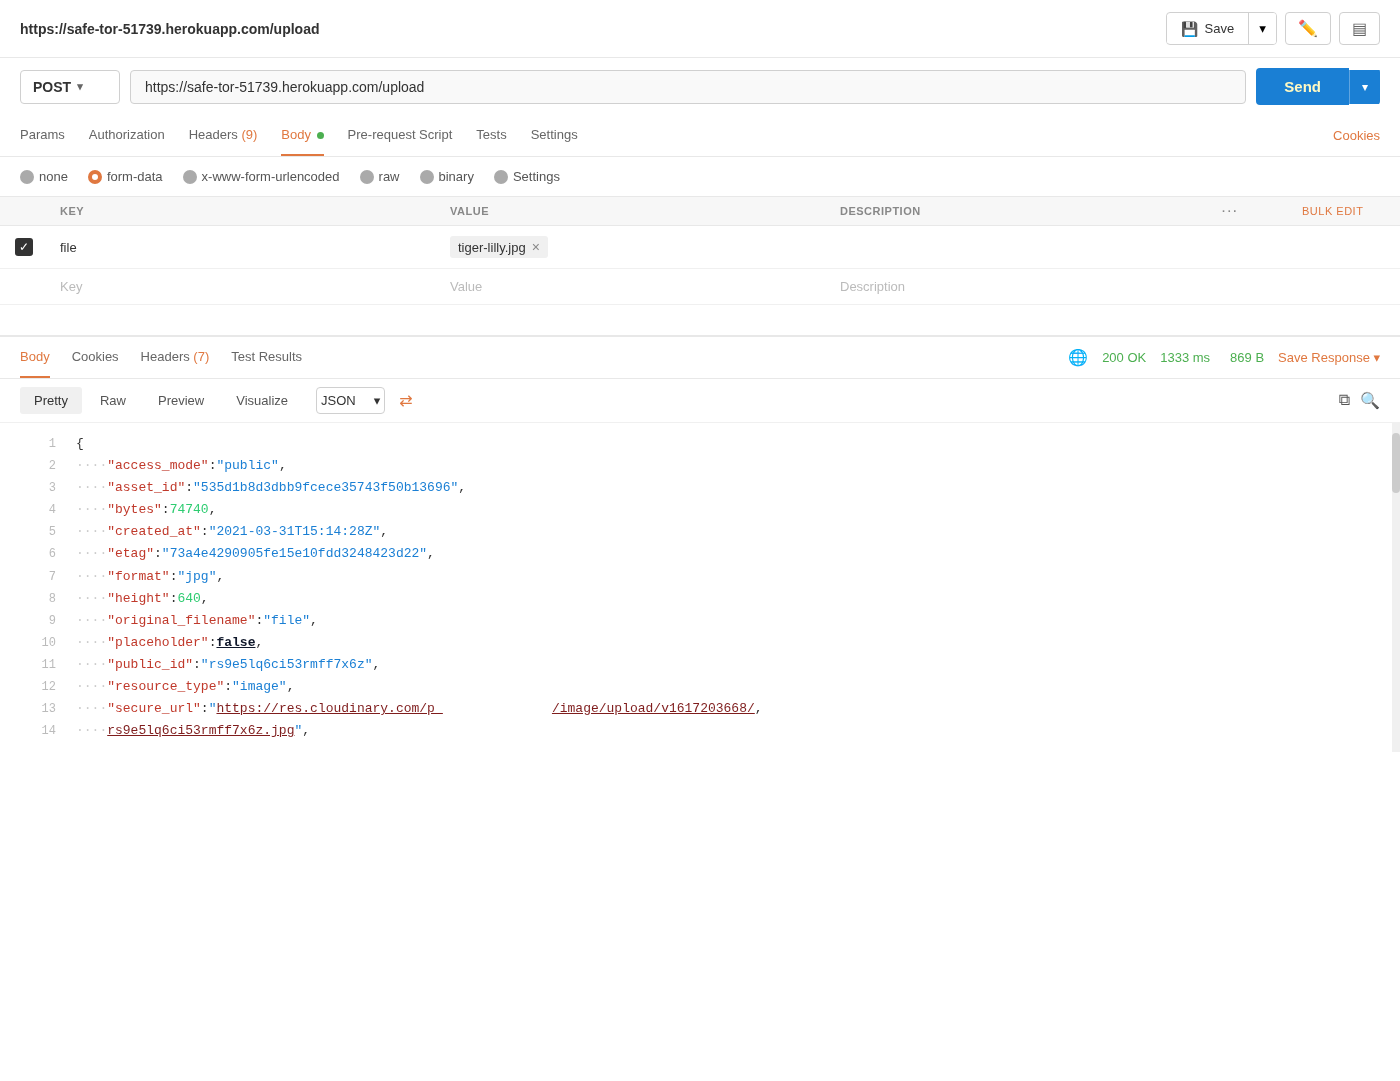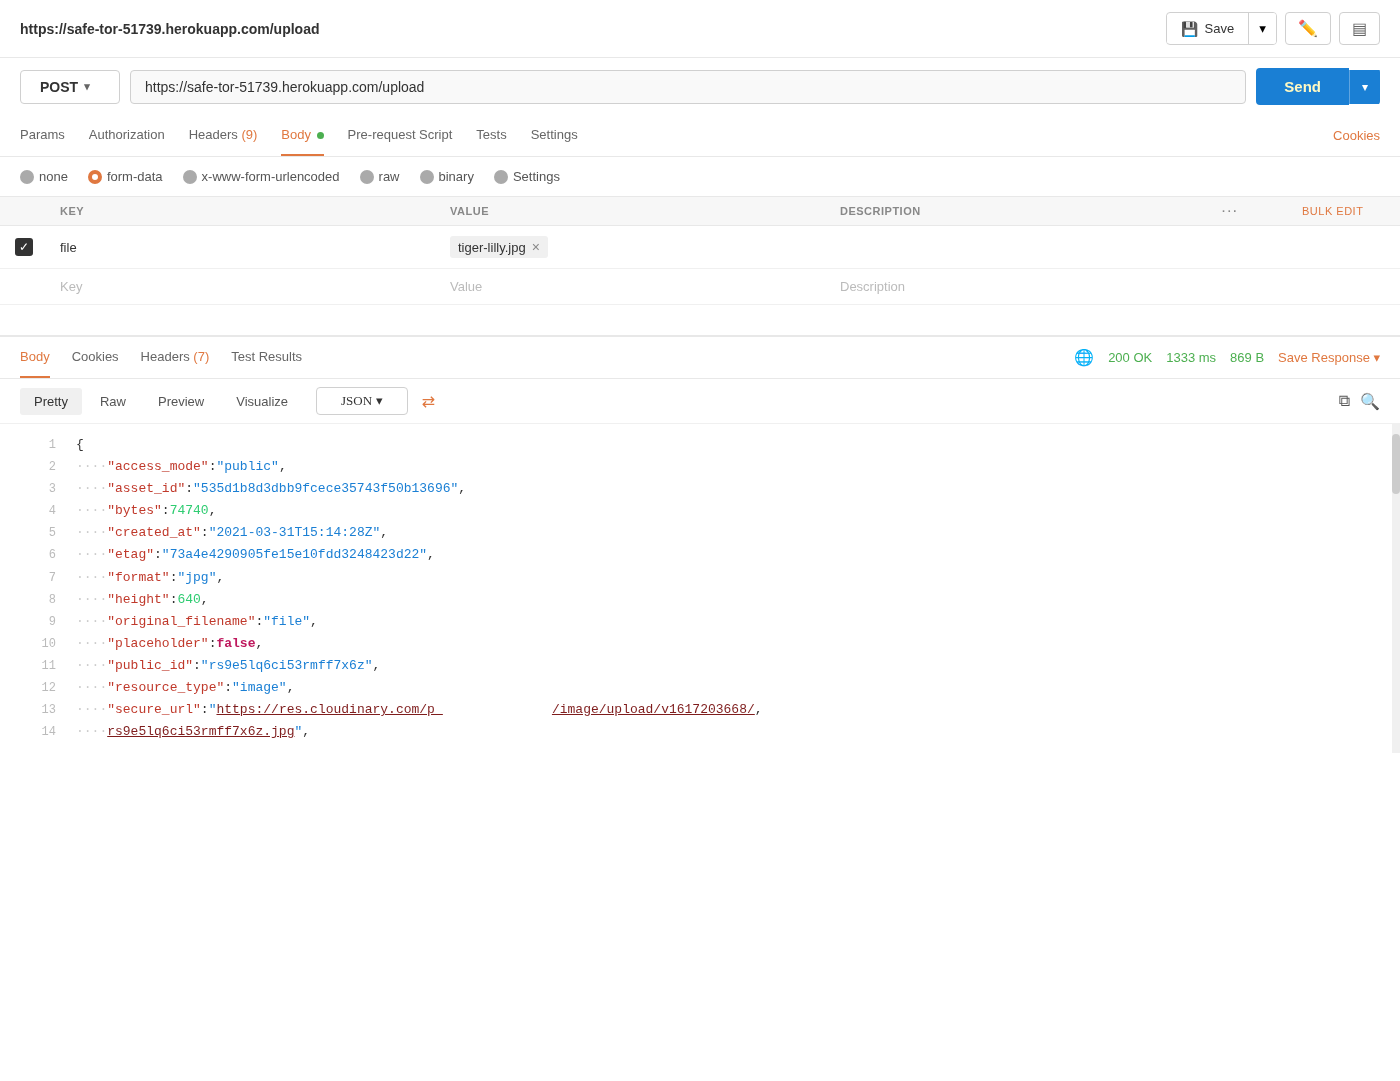--- a/index.html
+++ b/index.html
@@ -57,21 +57,21 @@
       padding: 10px 20px;
       gap: 10px;
       background: #fff;
     }
     .method-select {
       display: flex;
       align-items: center;
       gap: 6px;
       border: 1px solid #d0d0d0;
       border-radius: 4px;
-      padding: 8px 19px;
+      padding: 8px 12px;
       font-weight: 700;
       font-size: 14px;
       background: #fff;
       cursor: pointer;
       min-width: 100px;
     }
     .method-select .arrow { color: #666; font-size: 11px; }
     .url-input {
       flex: 1;
       border: 1px solid #d0d0d0;
@@ -270,21 +270,21 @@
     }
     .response-status {
       margin-left: auto;
       display: flex;
       align-items: center;
       gap: 14px;
       font-size: 13px;
     }
     .status-ok { color: #4caf50; font-weight: 500; }
     .status-time { color: #4caf50; font-weight: 500; }
-    .status-size { color: #4caf50; font-weight: 500; }
+    .status-size { color: #4caf50; font-weight: 500; margin-left: 6px; }
     .save-response-link {
       color: #e07840;
       font-weight: 500;
       cursor: pointer;
       text-align: right;
     }
 
     
     .format-row {
       display: flex;
@@ -302,29 +302,28 @@
       border-radius: 3px;
     }
     .format-tab.active {
       background: #f0f0f0;
       font-weight: 500;
       color: #333;
     }
     .format-select {
       display: flex;
       align-items: center;
-      gap: 4px;
+      gap: 18px;
       border: 1px solid #d0d0d0;
       border-radius: 4px;
-      padding: 5px 24px;
+      padding: 5px 4px;
       font-size: 13px;
       margin-left: 10px;
       cursor: pointer;
       background: #fff;
-      font-family: Liberation Serif, serif;
     }
     .wrap-icon {
       margin-left: 10px;
       cursor: pointer;
       color: #e07840;
       font-size: 16px;
     }
     .right-icons {
       margin-left: auto;
       display: flex;
@@ -351,21 +350,21 @@
       text-align: right;
       color: #bbb;
       font-size: 12px;
       user-select: none;
       flex-shrink: 0;
       margin-right: 20px;
     }
     .json-key { color: #c0392b; }
     .json-str { color: #1a7fd4; }
     .json-num { color: #2ecc71; }
-    .json-bool { color: #be185d; font-weight: bold; }
+    .json-bool { color: #0f172a; font-weight: bold; text-decoration: underline; }
     .json-link {
       color: #7f1d1d;
       text-decoration: underline;
     }
     .scrollbar-track {
       position: absolute;
       right: 0;
       top: 0;
       width: 8px;
       height: 100%;

